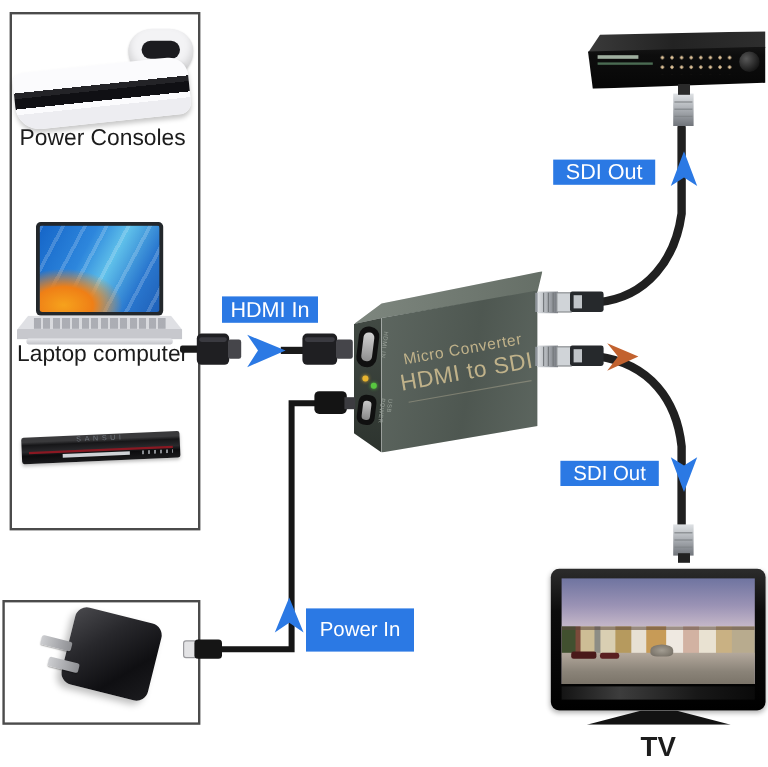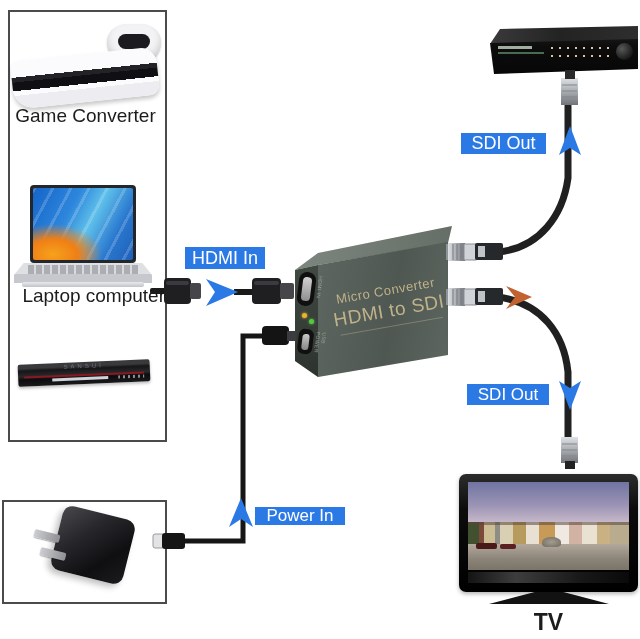--- a/index.html
+++ b/index.html
@@ -128,48 +128,48 @@
   .led{position:absolute;width:5px;height:5px;border-radius:50%;}
   .led-y{left:13px;top:91px;background:#e8b430;box-shadow:0 0 3px #e8b430;}
   .led-g{left:20px;top:97px;background:#58c840;box-shadow:0 0 3px #58c840;}
 
   
   .conn-label{position:absolute;display:flex;align-items:center;justify-content:center;
      background:var(--label-blue,#2b79e4);color:#fff;font-weight:500;}
   #lbl-hdmi-in{left:185px;top:247px;width:80px;height:22px;font-size:18px;}
   #lbl-sdi-out-top{left:461px;top:133px;width:85px;height:21px;font-size:18px;}
   #lbl-sdi-out-bot{left:467px;top:384px;width:82px;height:21px;font-size:17px;}
-  #lbl-power-in{left:255px;top:507px;width:90px;height:18px;font-size:17px;}
+  #lbl-power-in{left:255px;top:507px;width:90px;height:36px;font-size:17px;}
 
   
   #cable-layer{position:absolute;left:0;top:0;}
   .arrow-blue{fill:var(--label-blue,#2b79e4);}
   .arrow-orange{fill:var(--arrow-orange,#c2622f);}
 
   
   #lbl-game{left:8px;top:105px;width:155px;font-size:19px;}
-  #lbl-laptop{left:6px;top:285px;width:159px;font-size:19px;text-align:right;}
+  #lbl-laptop{left:6px;top:285px;width:159px;font-size:19px;}
   #lbl-dvd{left:8px;top:394px;width:155px;font-size:20px;}
   #lbl-dvr{left:478px;top:0px;width:160px;font-size:21px;}
   #lbl-tv{left:459px;top:609px;width:179px;font-size:23px;font-weight:bold;}
 </style>
 </head>
 <body>
 
 <div class="stage">
 
   <div class="src-box" id="box-sources"></div>
 
   <div class="abs ps5-wrap">
     <div class="ps5-ctrl">
       <div class="ps5-pad"></div>
     </div>
     <div class="ps5-body"></div>
   </div>
-  <div class="dev-label" id="lbl-game">Game Converter</div>
+  <div class="dev-label" id="lbl-game">Power Consoles</div>
 
   <div class="abs laptop-wrap">
     <div class="lap-screen">
       <div class="lap-wall"></div>
     </div>
     <div class="lap-base"></div>
     <div class="lap-keys"></div>
     <div class="lap-lip"></div>
   </div>
   <div class="dev-label" id="lbl-laptop">Laptop computer</div>

